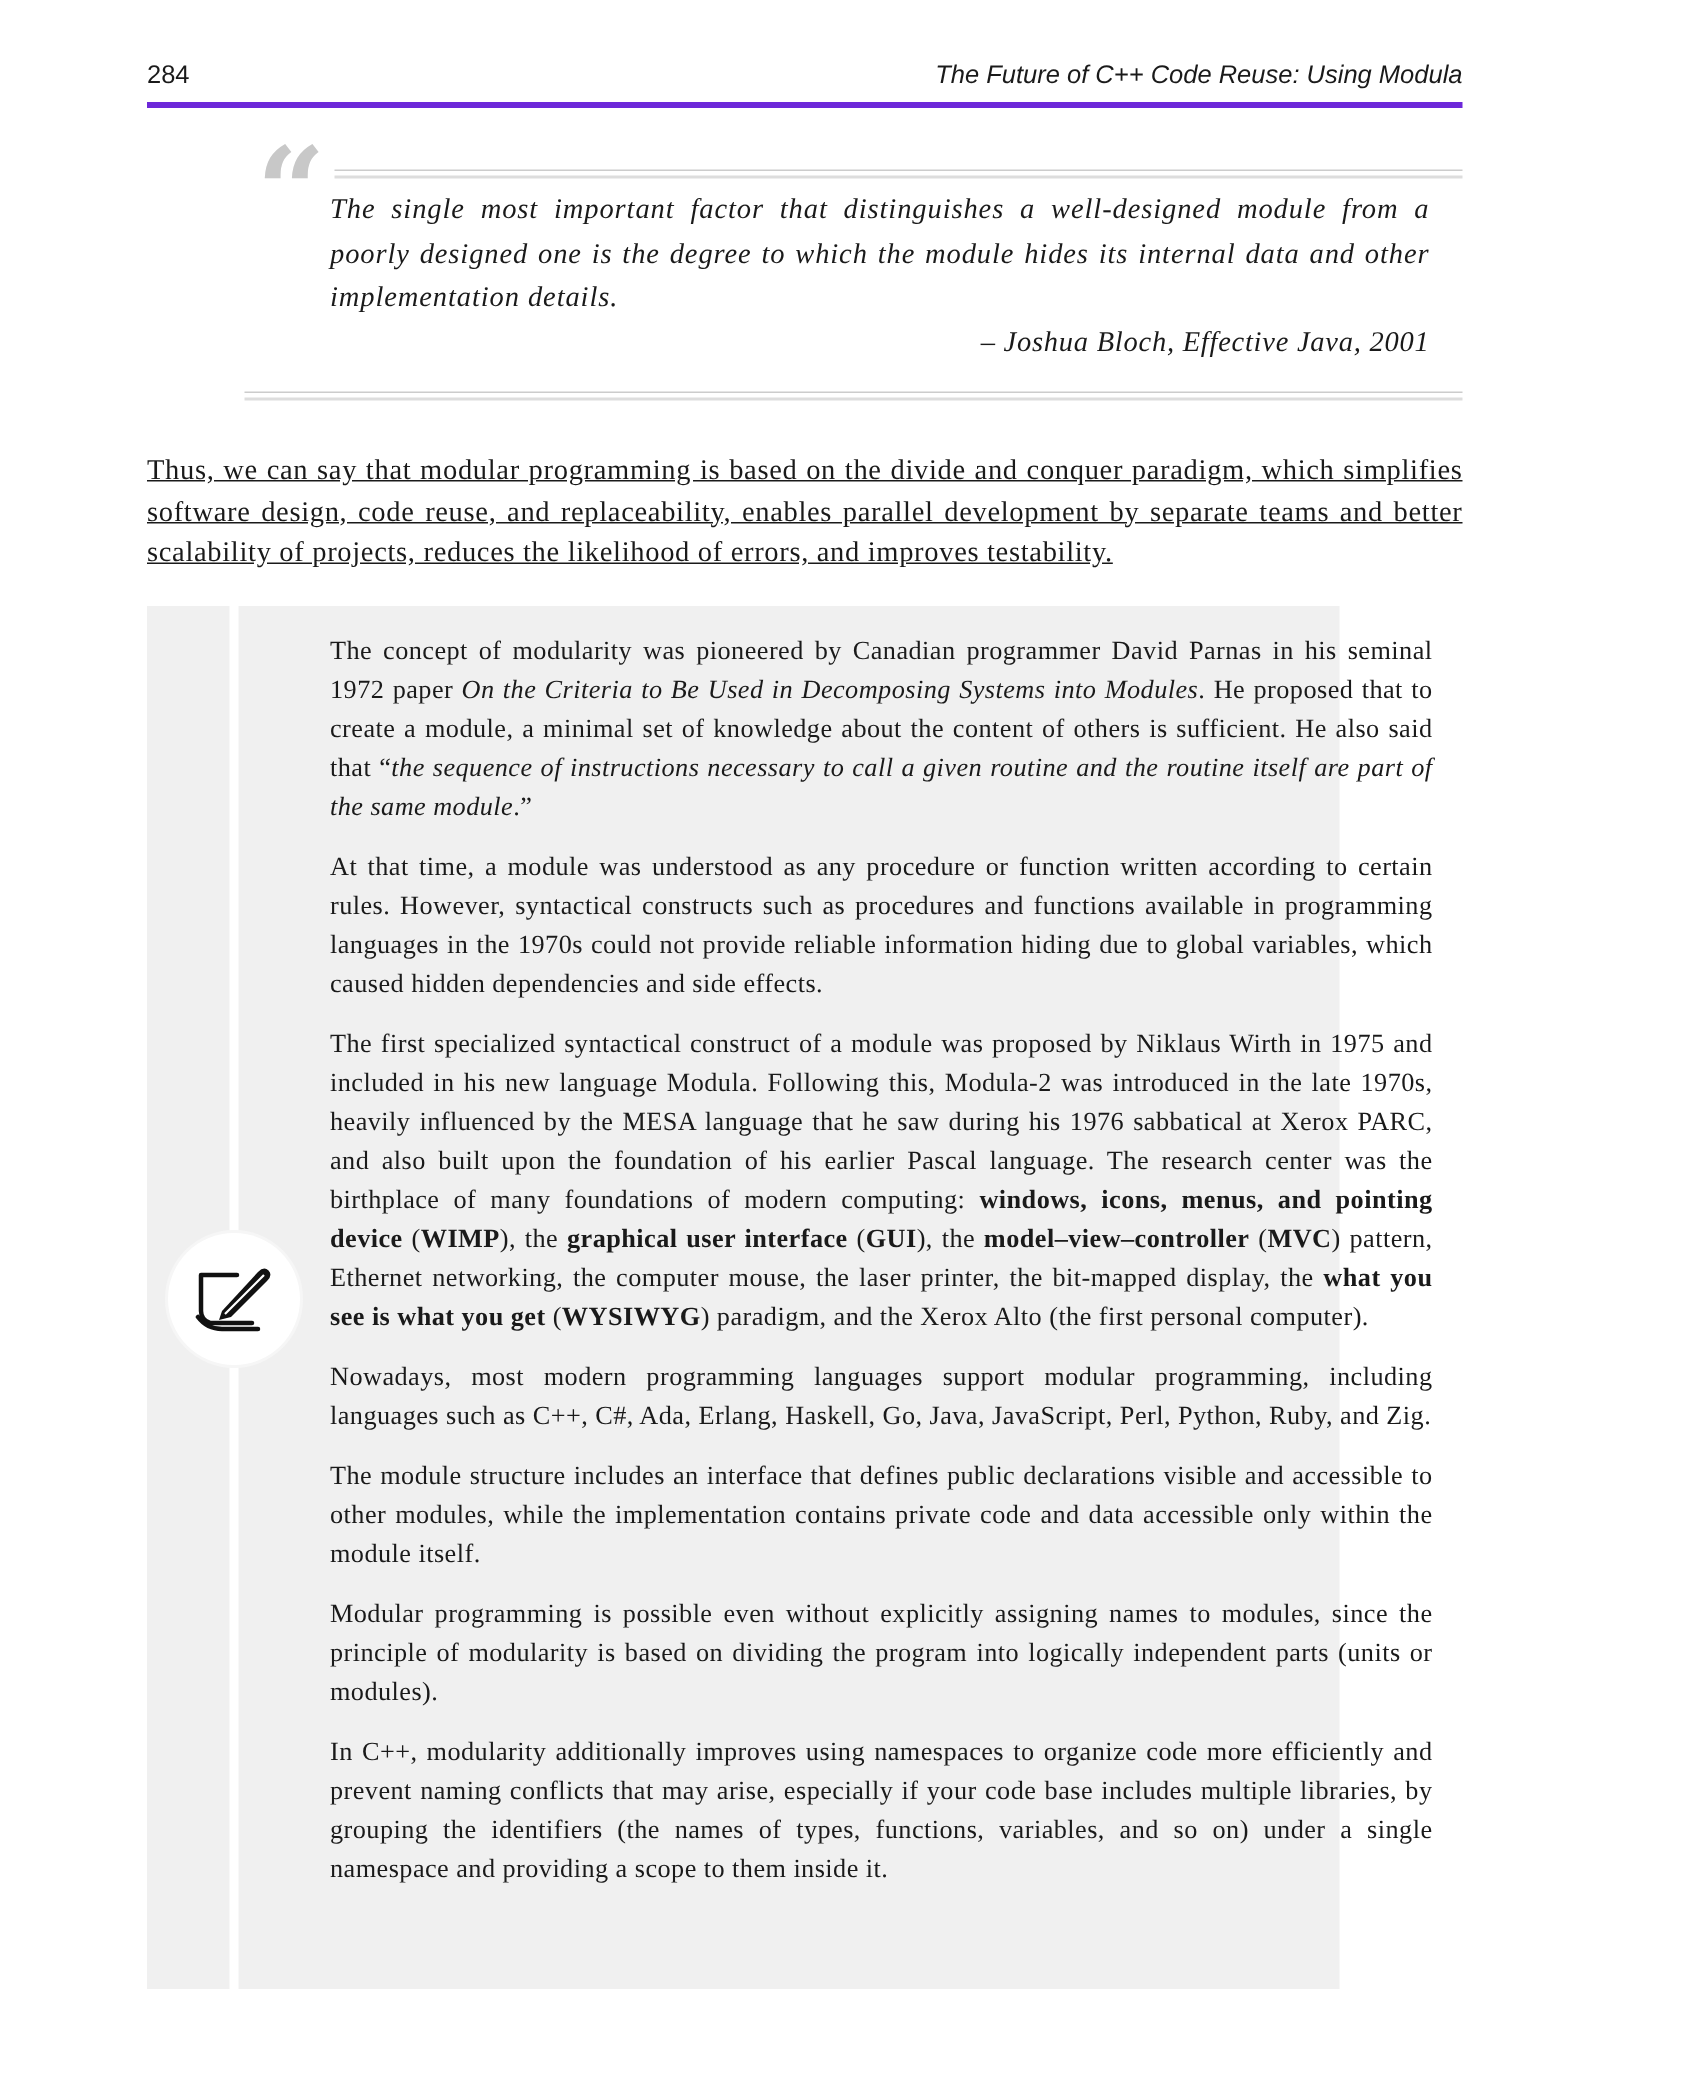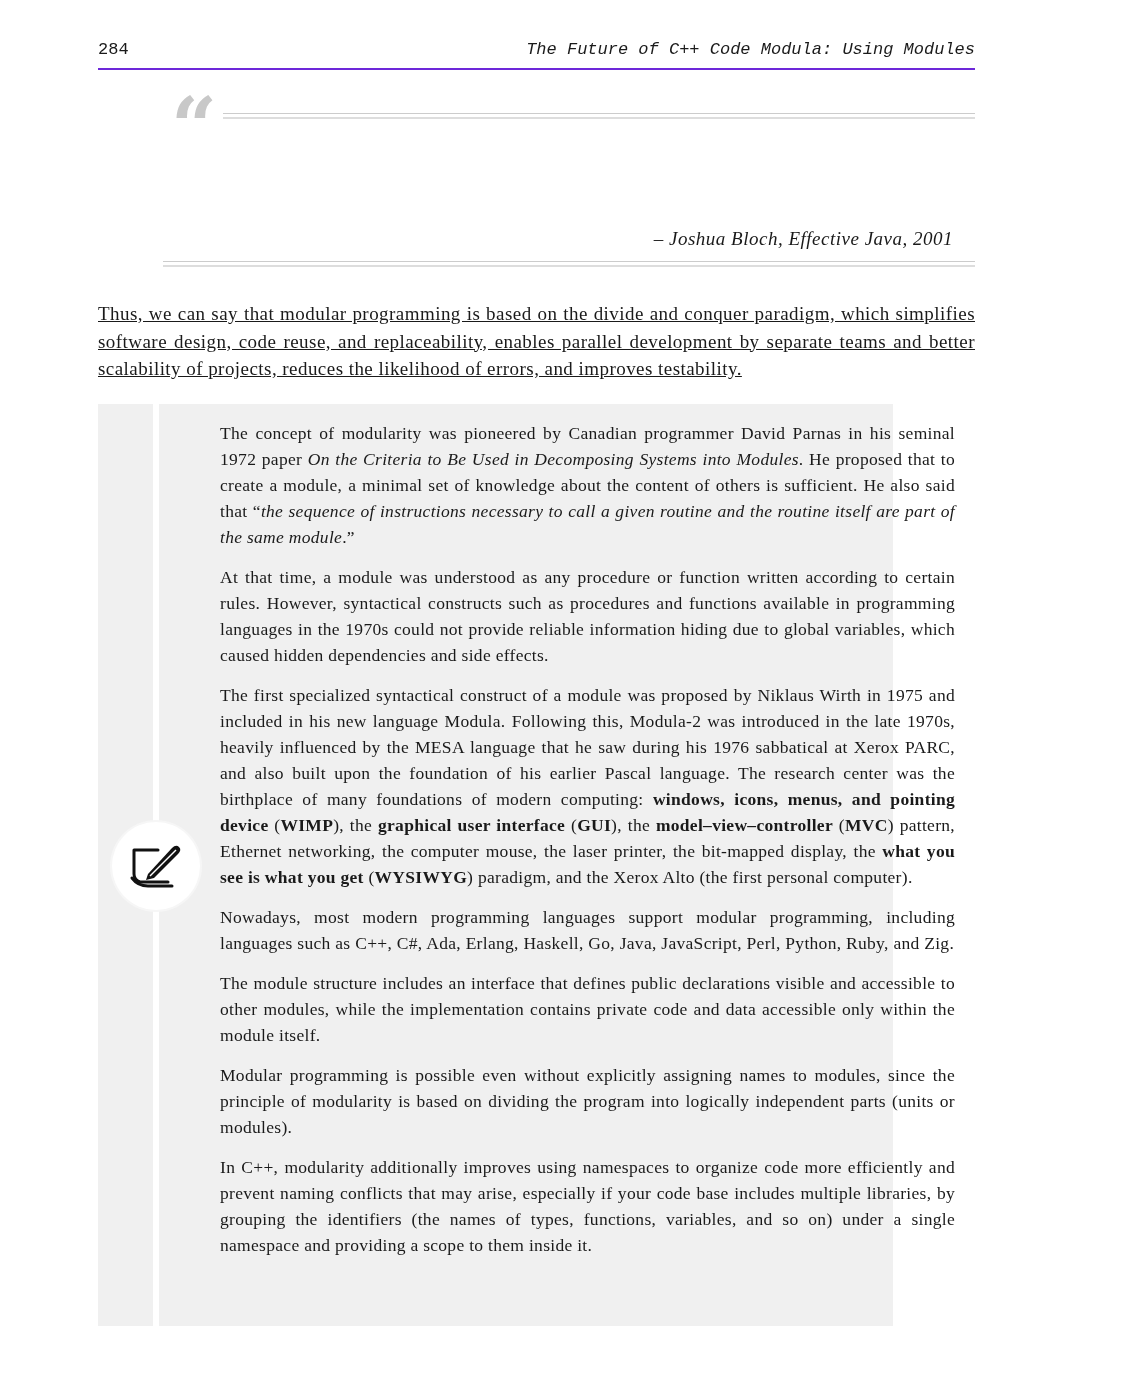--- a/index.html
+++ b/index.html
@@ -3,37 +3,37 @@
   <meta charset="utf-8">
   <style>
     html, body { margin: 0; padding: 0; background: #ffffff; }
     body {
       width: 1125px; height: 1388px; position: relative; overflow: hidden;
       font-family: "DejaVu Serif", "Liberation Serif", serif;
       color: #1a1a1a;
     }
     .header {
       position: absolute; left: 98px; top: 38px; width: 877px; height: 30px;
-      border-bottom: 2px solid #6d28d9;
-      font-family: Liberation Mono, monospace;
+      border-bottom: 4px solid #6d28d9;
+      font-family: Liberation Sans, sans-serif;
     }
     .page-num { position: absolute; left: 0; top: 2px; font-size: 17px; }
     .running-title { position: absolute; right: 0; top: 2px; font-size: 17px; font-style: italic; }
 
     .quote-block { position: absolute; left: 163px; top: 95px; width: 812px; height: 175px; }
     .quote-mark { position: absolute; left: 8px; top: -8px; font-size: 80px; color: #c8c8c8; font-family: "DejaVu Serif", serif; font-weight: bold; line-height: 1; }
     .quote-rule-top { position: absolute; left: 60px; right: 0; top: 18px; height: 3px; border-top: 1px solid #ccc; border-bottom: 2px solid #ddd; }
     .quote-rule-bottom { position: absolute; left: 0; right: 0; top: 166px; height: 3px; border-top: 1px solid #ccc; border-bottom: 2px solid #ddd; }
     .quote-text {
       position: absolute; left: 57px; top: 30px; width: 733px;
       font-style: italic; font-size: 19px; line-height: 29.5px; text-align: justify;
       font-family: "Liberation Serif", serif; letter-spacing: 0.6px;
     }
     .quote-attr {
-      position: absolute; right: 22px; top: 133px;
+      position: absolute; right: 22px; top: 123px;
       font-style: italic; font-size: 19px; font-family: "Liberation Serif", serif; letter-spacing: 0.5px;
     }
 
     .body-para {
       position: absolute; left: 98px; top: 300px; width: 877px;
       font-size: 19px; line-height: 27.5px; text-align: justify;
       font-family: "Liberation Serif", serif; letter-spacing: 0.45px; text-decoration: underline;
     }
 
     .note-box { position: absolute; left: 98px; top: 404px; width: 795px; height: 922px; background: #f0f0f0; }
@@ -48,26 +48,27 @@
       font-family: "Liberation Serif", serif; font-size: 17.5px; line-height: 26px;
       text-align: justify; letter-spacing: 0.3px;
     }
     .note-content p { margin: 0 0 14px 0; }
   </style>
 </head>
 <body>
 
 <div class="header">
   <span class="page-num">284</span>
-  <span class="running-title">The Future of C++ Code Modula: Using Modules</span>
+  <span class="running-title">The Future of C++ Code Reuse: Using Modula</span>
 </div>
 
 <div class="quote-block">
   <div class="quote-mark">“</div>
   <div class="quote-rule-top"></div>
+  <div class="quote-text">The single most important factor that distinguishes a well-designed module from a poorly designed one is the degree to which the module hides its internal data and other implementation details.</div>
   <div class="quote-attr">– Joshua Bloch, Effective Java, 2001</div>
   <div class="quote-rule-bottom"></div>
 </div>
 
 <div class="body-para">Thus, we can say that modular programming is based on the divide and conquer paradigm, which simplifies software design, code reuse, and replaceability, enables parallel development by separate teams and better scalability of projects, reduces the likelihood of errors, and improves testability.</div>
 
 <div class="note-box">
   <div class="note-bar"></div>
   <div class="note-icon-circle">
     <svg width="56" height="52" viewBox="0 0 56 52">

